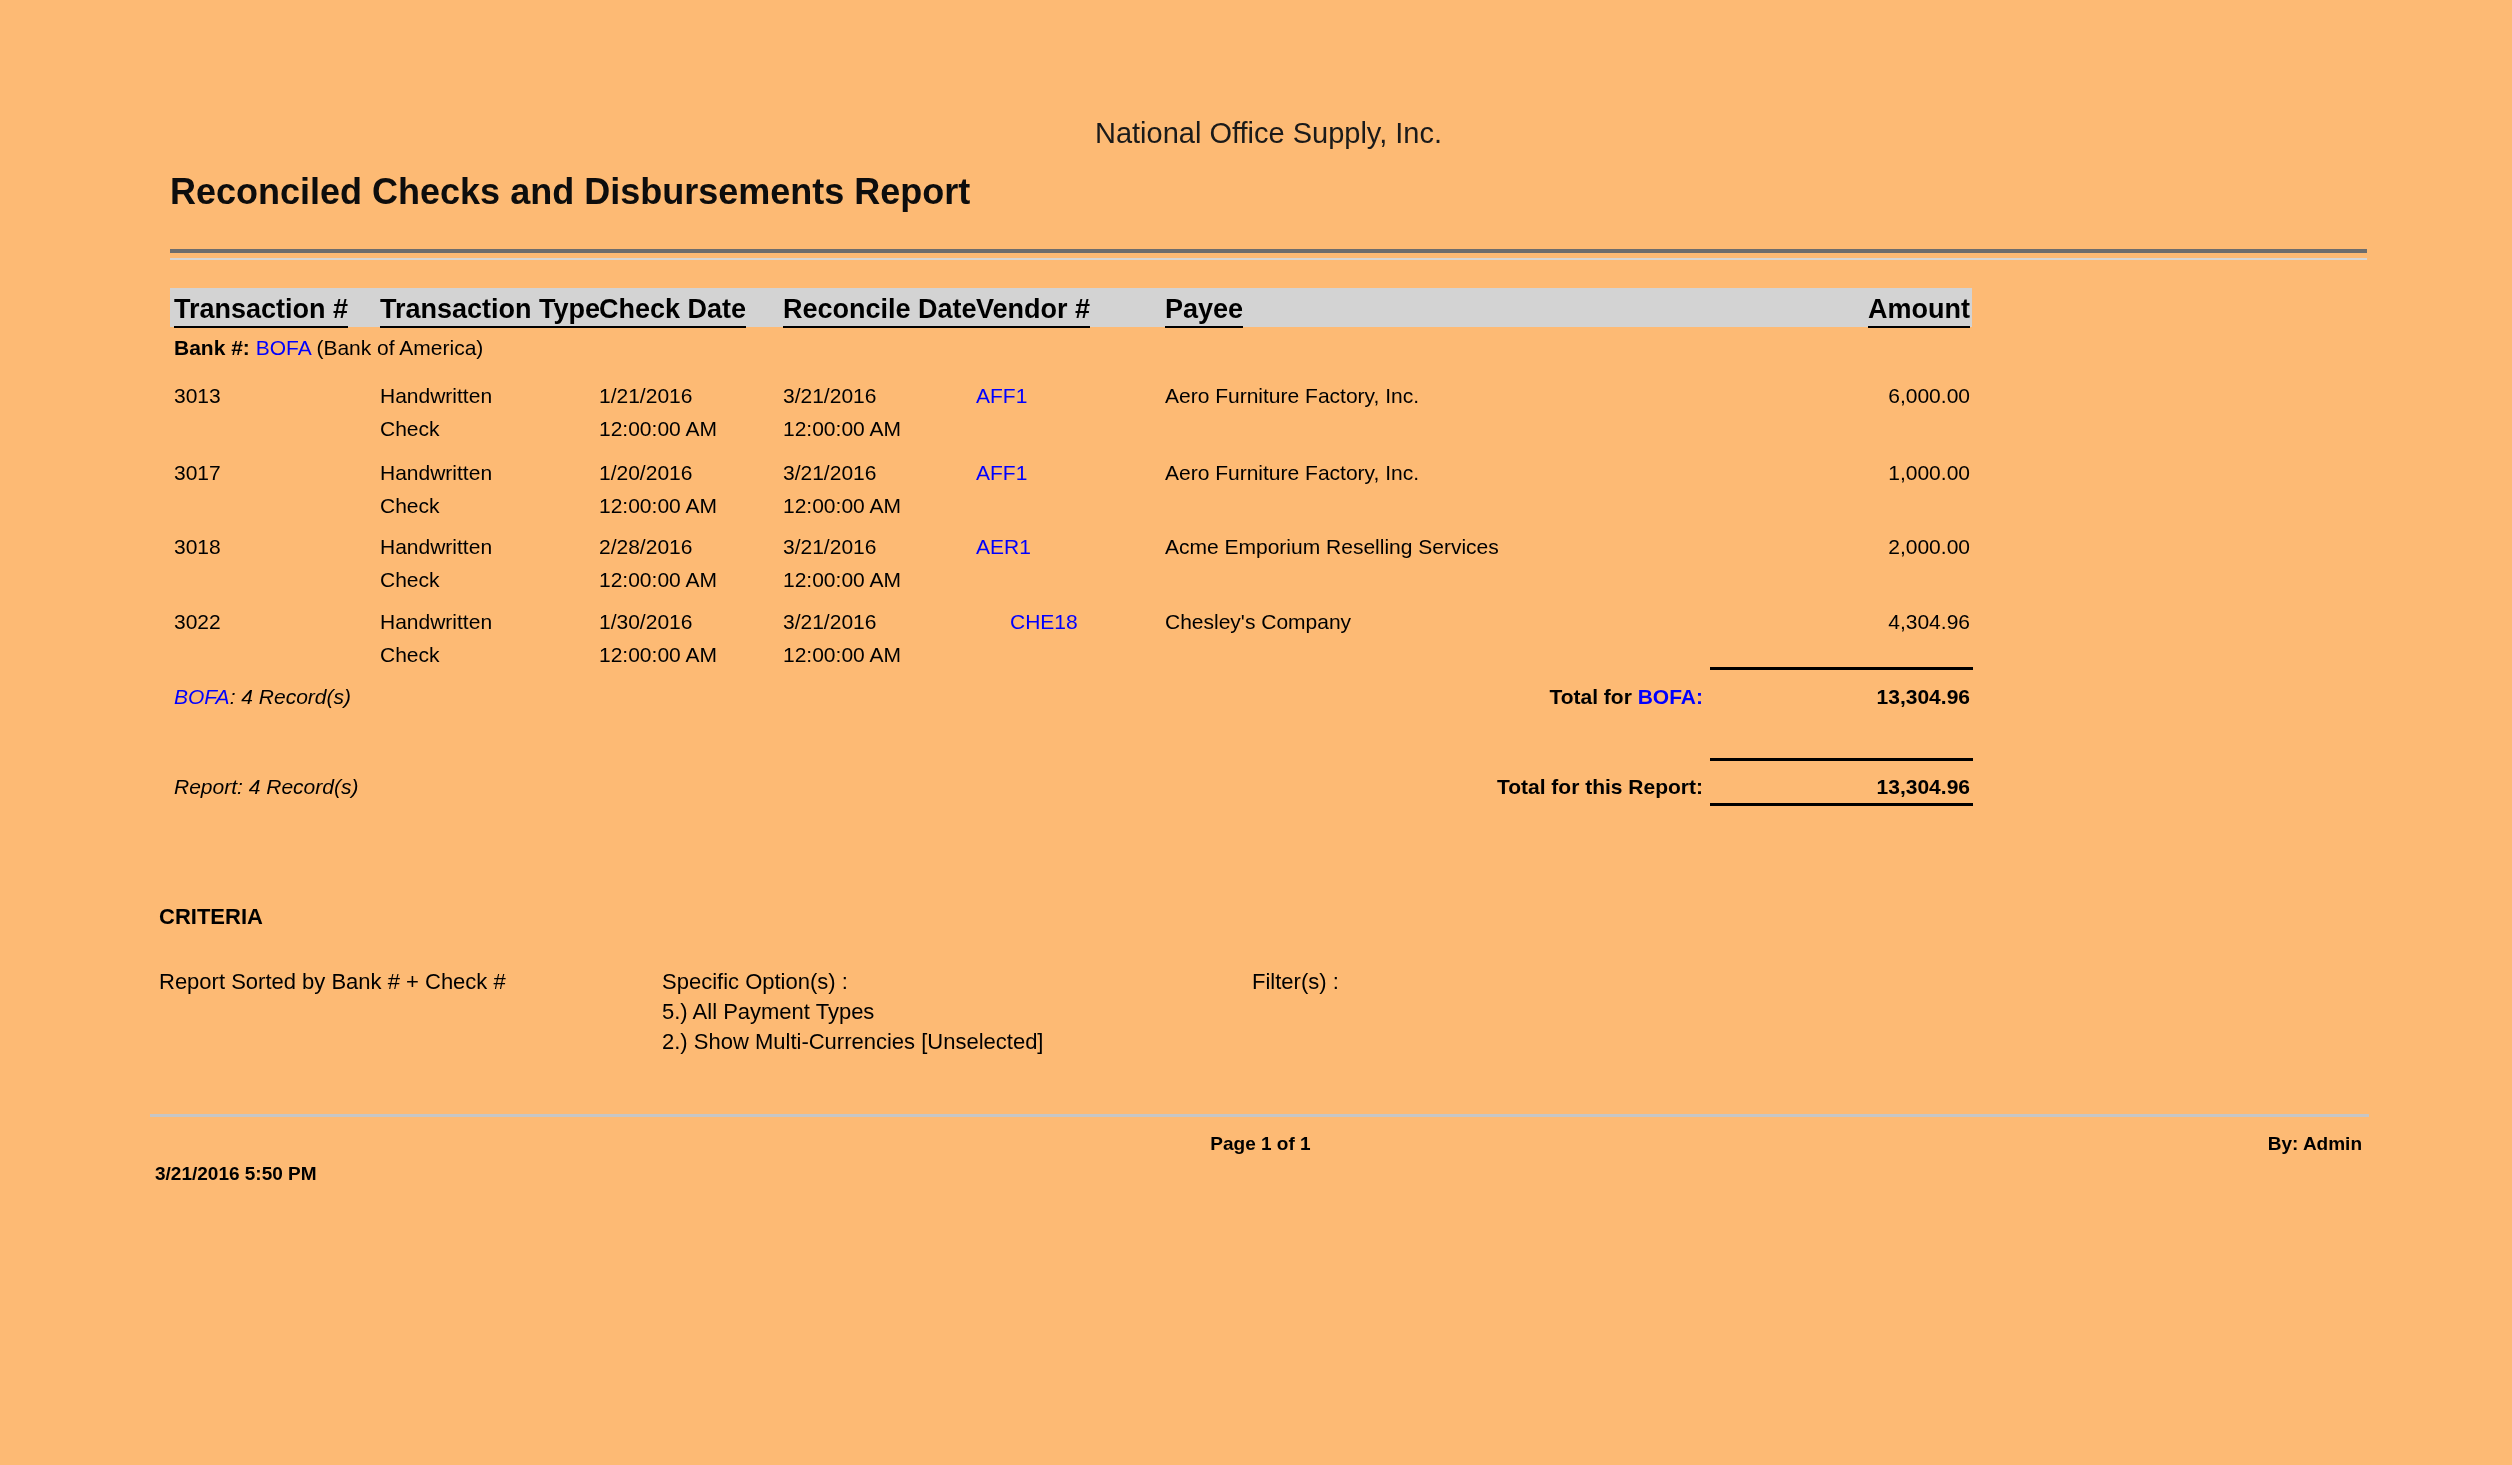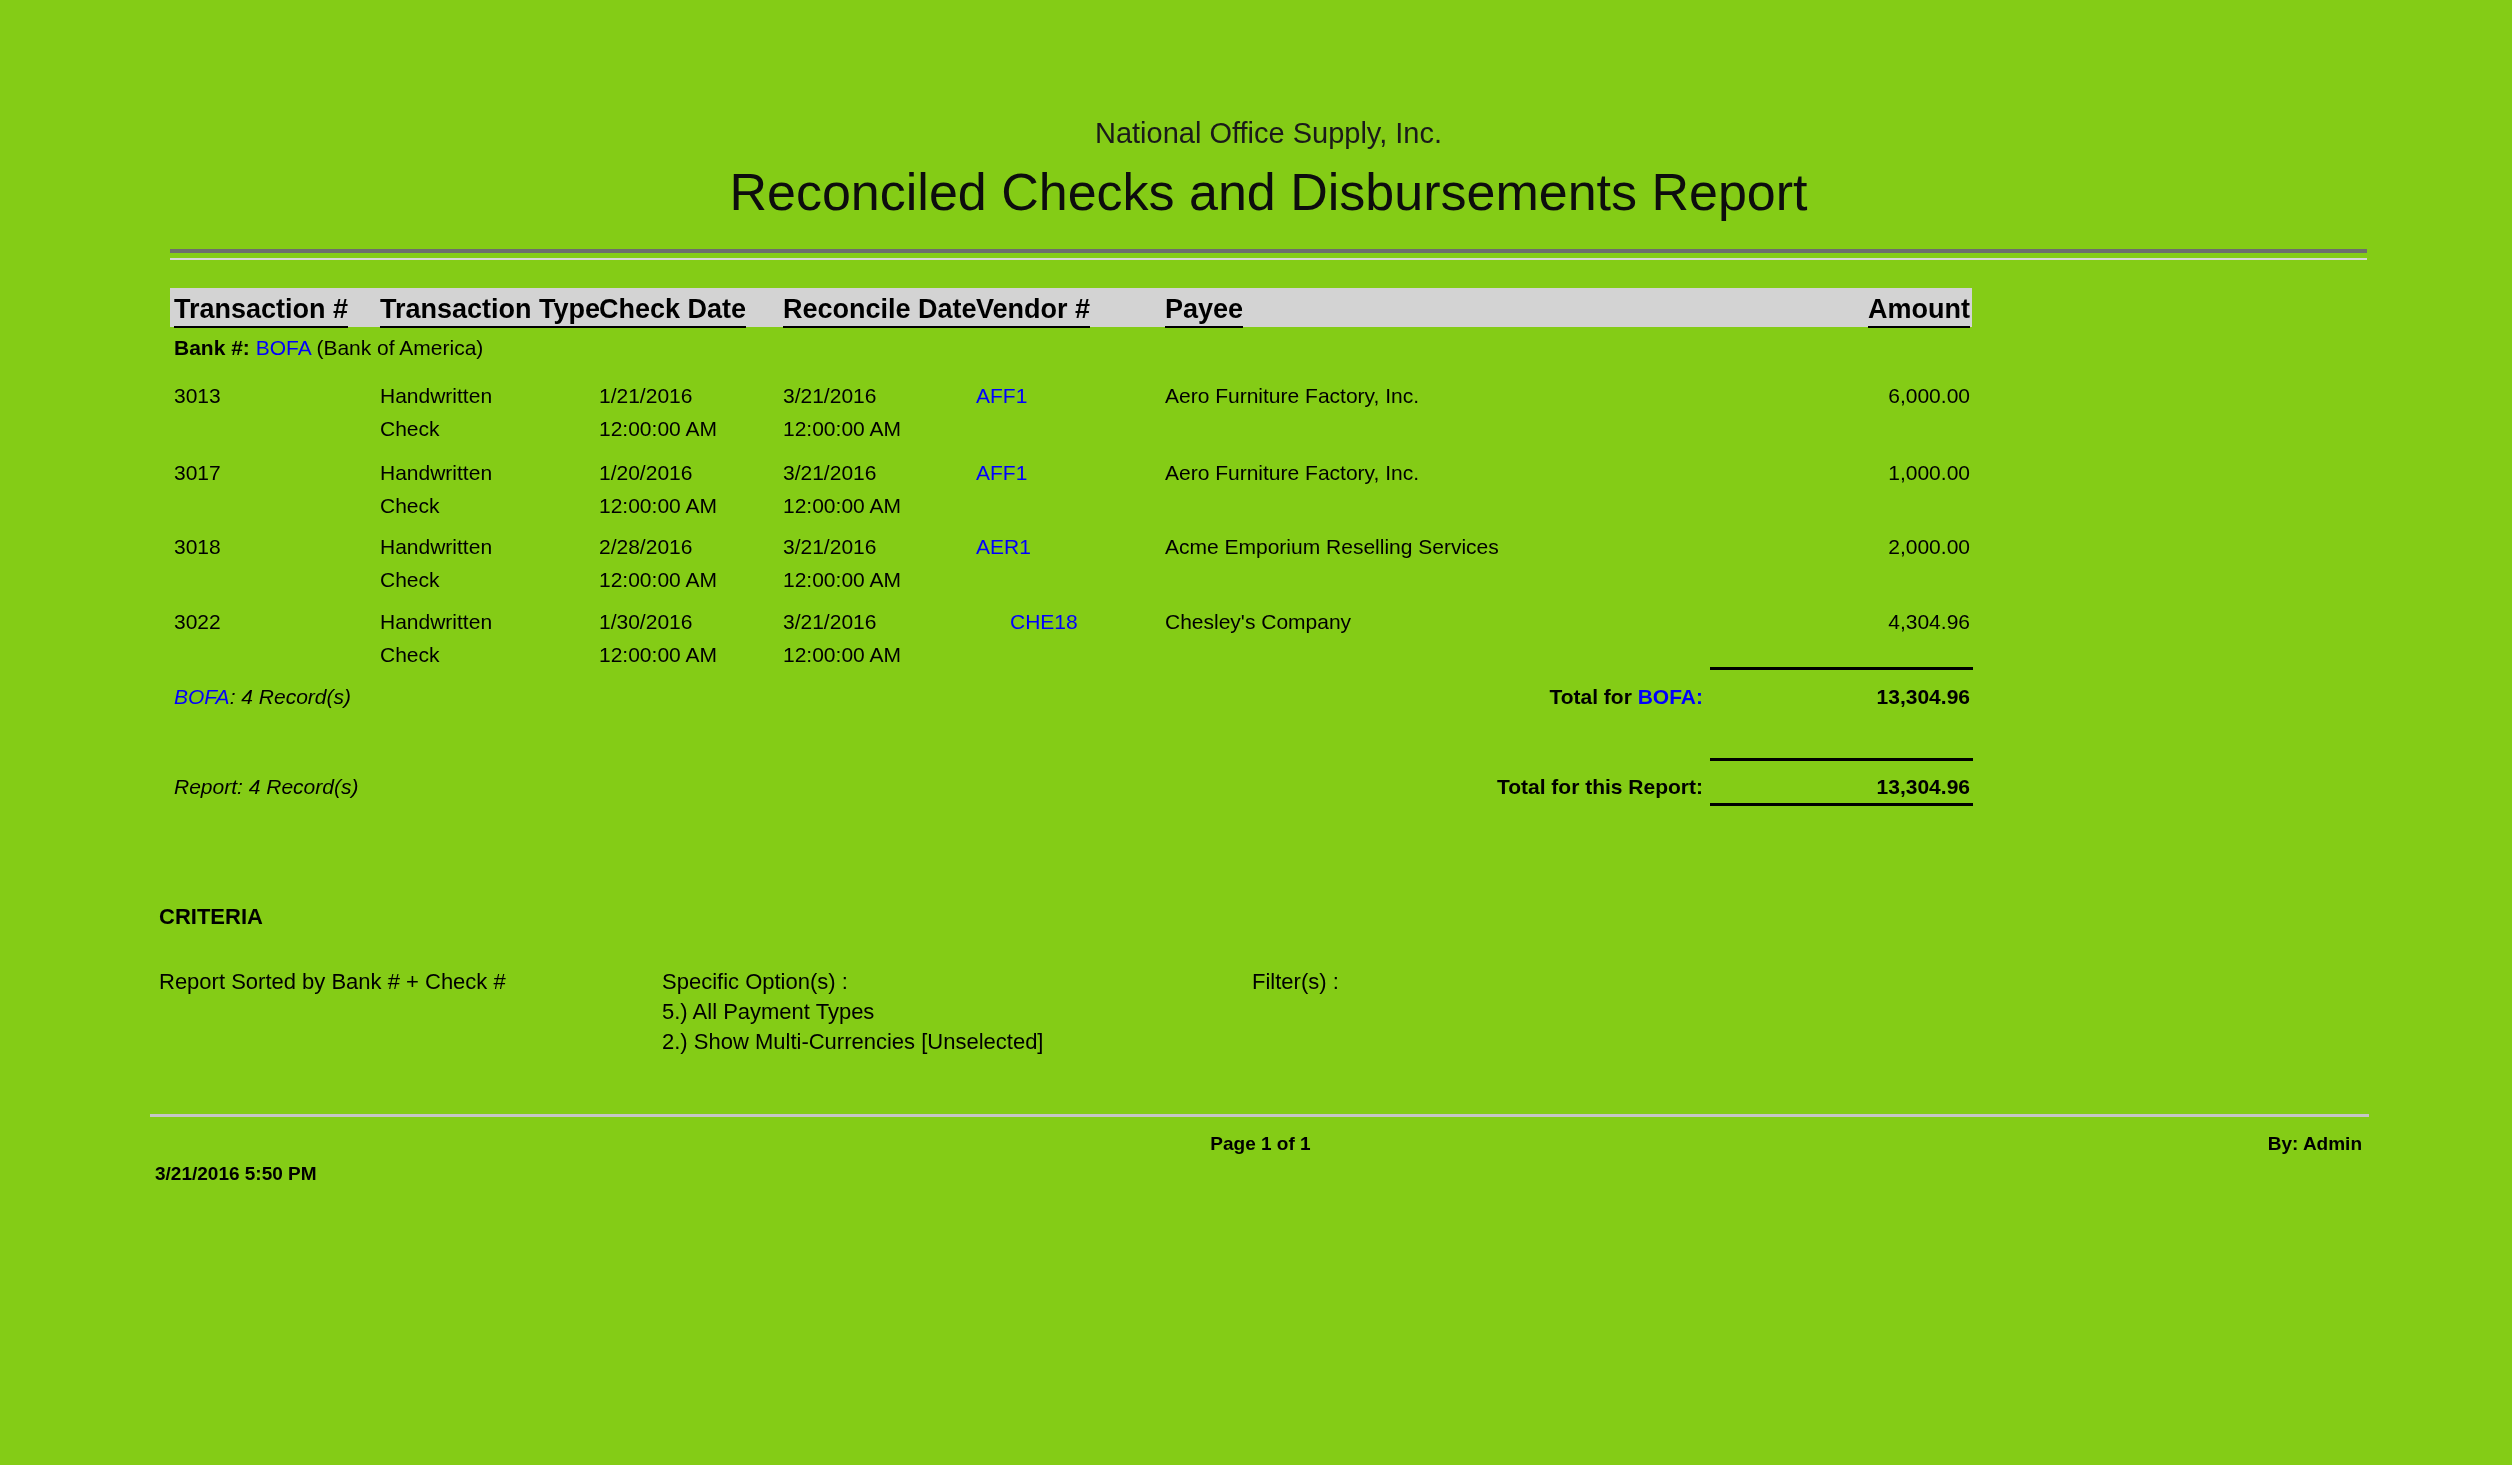--- a/index.html
+++ b/index.html
@@ -1,34 +1,34 @@
 <!DOCTYPE html>
 <html style="font-size:11px"><head>
 <meta charset="utf-8">
 <style>
   html,body{margin:0;padding:0;background:#ffffff;}
   .page{
     position:relative;
     width:2512px;
     height:1465px;
-    background:#84cc16;
+    background:#fdba74;
     font-family:"Liberation Sans", sans-serif;
     color:#000000;
     overflow:hidden;
   }
   .abs{position:absolute;}
 
   
   .company{
     left:170px;top:117px;width:2197px;
     text-align:center;font-size:29px;line-height:33px;color:#1a1a1a;
   }
   .report-title{
     left:170px;top:162px;width:2197px;
-    text-align:center;font-size:52px;line-height:60px;font-weight:400;color:#0d0d0d;
+    text-align:left;font-size:36px;line-height:60px;font-weight:700;color:#0d0d0d;
   }
   .rule-dark{left:170px;top:249px;width:2197px;height:3.5px;background:#6d6d6d;}
   .rule-light{left:170px;top:258px;width:2197px;height:2.1px;background:#d6d6d6;}
 
   
   .header-bar{left:170px;top:288px;width:1802px;height:39px;background:#d3d3d3;}
   .colhead{top:294px;font-size:27px;font-weight:bold;white-space:nowrap;}
   .colhead span{display:inline-block;border-bottom:2.1px solid #000;padding-bottom:1.4px;}
   .amount-col{right:542px;text-align:right;}
 

